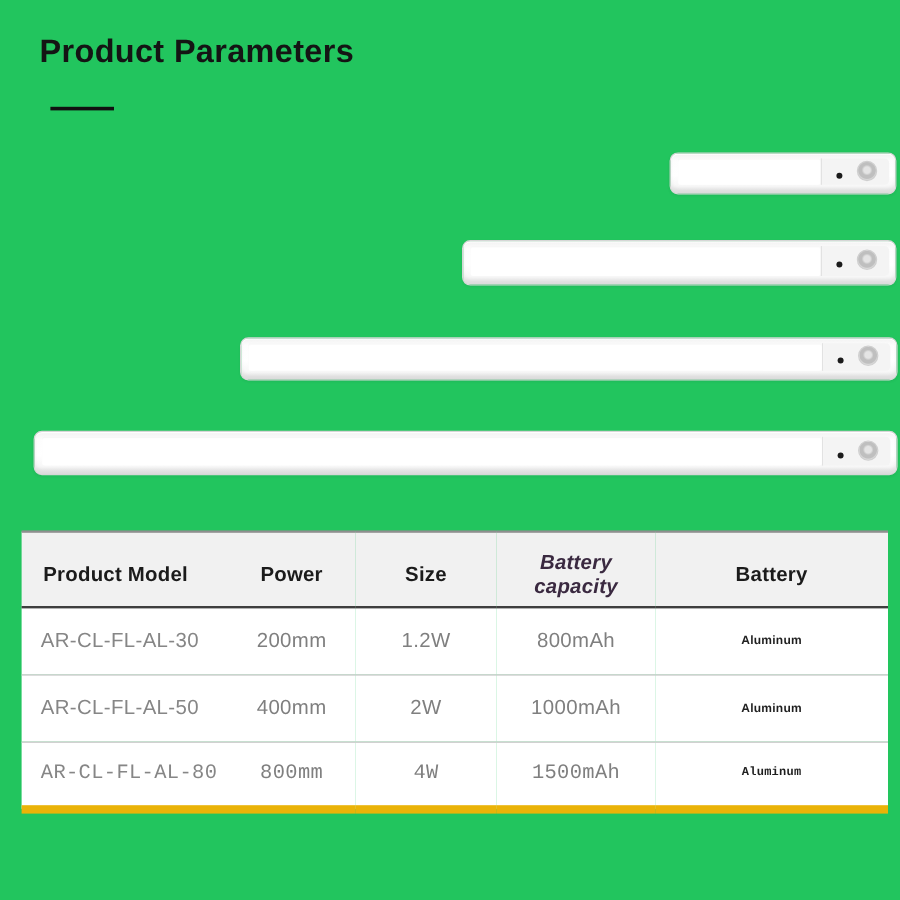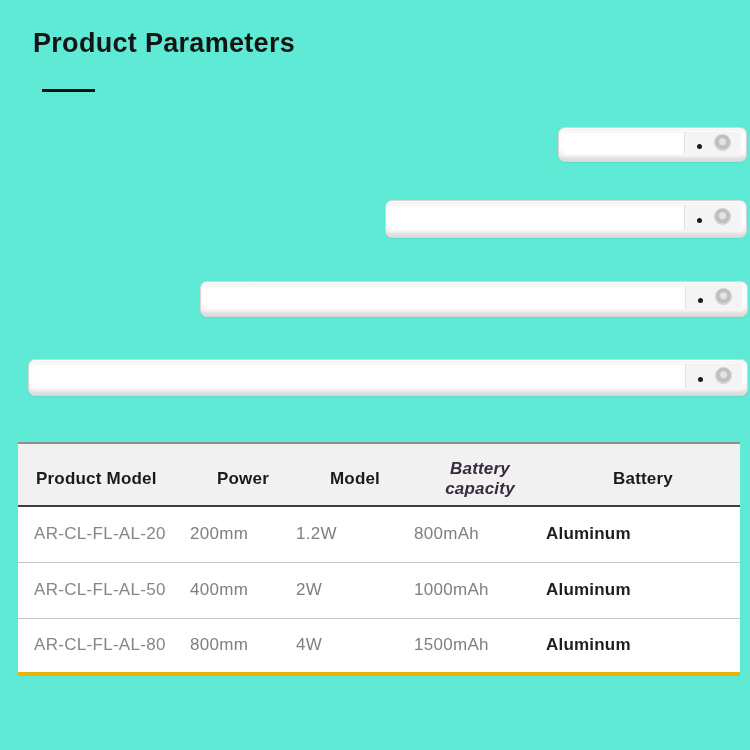--- a/index.html
+++ b/index.html
@@ -1,17 +1,17 @@
 <!DOCTYPE html>
 <html><head>
 <meta charset="utf-8">
 <style>
   * { margin:0; padding:0; box-sizing:border-box; }
   html,body { width:750px; height:750px; background:#ffffff; font-family:"Liberation Sans", sans-serif; }
-  .canvas { position:relative; width:750px; height:750px; background:#5eead4; overflow:hidden; }
+  .canvas { position:relative; width:750px; height:750px; background:#22c55e; overflow:hidden; }
 
   
   .page-title {
     position:absolute; left:33px; top:28px;
     font-size:27px; font-weight:800; letter-spacing:0.3px; color:#141414;
   }
   .title-underline {
     position:absolute; left:42px; top:89px; width:53px; height:3px; background:#111111;
   }
 
@@ -54,34 +54,34 @@
   
   .spec-table-wrap { position:absolute; left:18px; top:442px; width:722px; }
   table.spec { border-collapse:collapse; width:722px; table-layout:fixed; }
 
   thead tr {
     background:#f1f1f1; height:63px;
     border-top:2px solid #8f8f8f;
     border-bottom:2px solid #3f3f3f;
   }
   tbody tr { height:56px; border-bottom:1px solid #c6c6c6; background:#ffffff; }
-  tbody tr:last-child { border-bottom:4px solid #eab308; }
+  tbody tr:last-child { border-bottom:7px solid #eab308;font-family:Liberation Mono, monospace; }
 
   th {
     font-size:17px; font-weight:700; color:#1b1b1b; text-align:center;
     padding-top:8px; letter-spacing:0.2px;
   }
   th.col-model { text-align:left; padding-left:18px; }
   th.col-battery { color:#3a2940;font-style:italic; }
 
   td {
-    font-size:17px; font-weight:400; color:#7f7f7f; text-align:left; letter-spacing:0.3px;
+    font-size:17px; font-weight:400; color:#7f7f7f; text-align:center; letter-spacing:0.3px;
   }
   td.cell-model { text-align:left; padding-left:16px; color:#868686; }
-  td.cell-material { font-size:17px; font-weight:700; color:#1f1f1f; letter-spacing:0.2px; }
+  td.cell-material { font-size:10px; font-weight:700; color:#1f1f1f; letter-spacing:0.2px; }
 </style>
 </head>
 <body>
 
 <div class="canvas">
 
   <div class="page-title">Product Parameters</div>
   <div class="title-underline"></div>
 
   <div class="light-bar bar-20">
@@ -122,28 +122,28 @@
         <col style="width:172px">
           <col style="width:106px">
           <col style="width:118px">
           <col style="width:132px">
           <col style="width:194px">
       </colgroup>
       <thead>
         <tr>
           <th class="col-model">Product Model</th>
           <th class="col-size">Power</th>
-          <th class="col-power">Model</th>
+          <th class="col-power">Size</th>
           <th class="col-battery">Battery capacity</th>
           <th class="col-material">Battery</th>
         </tr>
       </thead>
       <tbody>
         <tr>
-          <td class="cell-model">AR-CL-FL-AL-20</td>
+          <td class="cell-model">AR-CL-FL-AL-30</td>
           <td class="cell-size">200mm</td>
           <td class="cell-power">1.2W</td>
           <td class="cell-battery">800mAh</td>
           <td class="cell-material">Aluminum</td>
         </tr>
         <tr>
           <td class="cell-model">AR-CL-FL-AL-50</td>
           <td class="cell-size">400mm</td>
           <td class="cell-power">2W</td>
           <td class="cell-battery">1000mAh</td>

